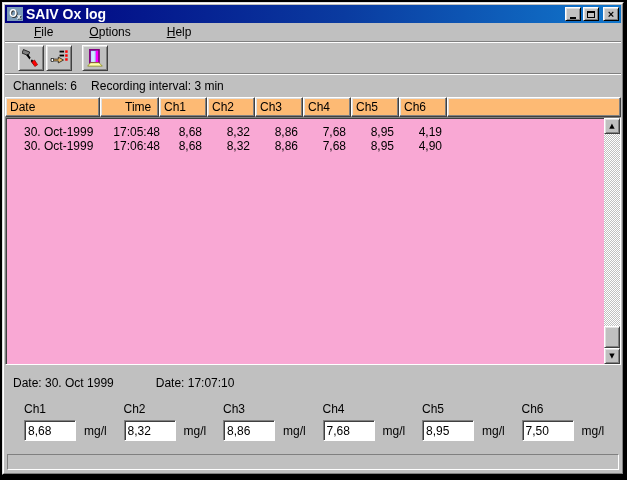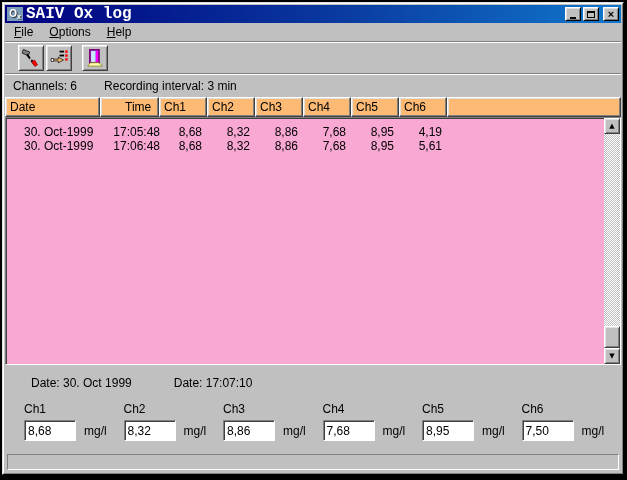--- a/index.html
+++ b/index.html
@@ -24,49 +24,49 @@
     height:18px; flex:0 0 18px;
     background:linear-gradient(90deg,#000080 0%,#0a3ba0 55%,#1177cc 100%);
     display:flex; align-items:center; padding:0 2px; gap:3px;
   }
   .app-icon {
     width:16px; height:14px; background:#7b9cb8; color:#fff;
     font-weight:bold; font-size:10px; line-height:13px; text-align:center;
     flex:0 0 16px; text-shadow:1px 1px 0 #333;
   }
   .app-icon .sub { font-size:7px; vertical-align:-2px; }
-  .title { color:#fff; font-weight:bold; font-size:16px; flex:1; white-space:nowrap;font-family:Liberation Mono, monospace; }
+  .title { color:#fff; font-weight:bold; font-size:14px; flex:1; white-space:nowrap; }
   .winbtn {
     width:16px; height:14px; padding:0; margin:0;
     background:#c0c0c0;
     border:1px solid; border-color:#fff #000 #000 #fff;
     box-shadow:inset 1px 1px 0 #dfdfdf, inset -1px -1px 0 #808080;
     display:flex; align-items:center; justify-content:center;
     font-family:"Liberation Sans", sans-serif;
   }
   .winbtns { display:flex; gap:2px; }
   .winbtn.close-b { margin-left:2px; }
   .g-min { width:6px; height:2px; background:#000; margin-top:7px; }
   .g-max { width:8px; height:7px; border:1px solid #000; border-top-width:2px; }
   .g-close { font-size:11px; font-weight:bold; line-height:10px; }
   
   .menubar { height:18px; flex:0 0 18px; display:flex; align-items:center; padding-left:1px; }
-  .menu-item { padding:1px 8px 2px 8px; cursor:default; }
+  .menu-item { padding:1px 8px 2px 8px; cursor:default;margin-left:20px; }
   .groove { height:2px; flex:0 0 2px; border-top:1px solid #808080; border-bottom:1px solid #fff; }
   
   .toolbar { height:30px; flex:0 0 30px; display:flex; align-items:center; padding-left:13px; gap:2px; }
   .tool-btn {
     width:26px; height:26px; padding:0; background:#c0c0c0;
     border:1px solid; border-color:#fff #404040 #404040 #fff;
     box-shadow:inset 1px 1px 0 #dfdfdf, inset -1px -1px 0 #808080;
     display:flex; align-items:center; justify-content:center;
   }
   .tool-btn.gap { margin-left:8px; }
   
-  .infoline { height:22px; flex:0 0 22px; display:flex; align-items:center; gap:27px; padding-left:8px; }
+  .infoline { height:22px; flex:0 0 22px; display:flex; align-items:center; gap:14px; padding-left:8px; }
   
   .headerrow { height:20px; flex:0 0 20px; display:flex; }
   .hdr {
     background:#fdba74;
     border:1px solid; border-color:#fff #404040 #404040 #fff;
     box-shadow:inset -1px -1px 0 #808080, inset 1px 1px 0 #dfdfdf;
     padding:2px 0 0 4px; overflow:hidden; white-space:nowrap;
   }
   .w-date{width:95px;} .w-time{width:59px;padding-left:24px;} .w-ch{width:48px;} .w-fill{flex:1;}
   
@@ -97,21 +97,21 @@
     background-size:2px 2px;
   }
   .sb-thumb {
     position:absolute; left:0; bottom:0; width:16px; height:22px;
     background:#c0c0c0;
     border:1px solid; border-color:#fff #404040 #404040 #fff;
     box-shadow:inset 1px 1px 0 #dfdfdf, inset -1px -1px 0 #808080;
   }
   
   .bottom-panel { flex:0 0 86px; height:86px; }
-  .datetime { display:flex; gap:42px; padding:11px 0 0 26px; }
+  .datetime { display:flex; gap:42px; padding:11px 0 0 8px; }
   .channels { display:flex; padding:12px 0 0 19px; }
   .ch-group { width:104px; }
   .ch-label { margin-bottom:4px; }
   .ch-row { display:flex; align-items:center; gap:8px; }
   .ch-input {
     width:52px; height:21px; background:#fff;
     border:1px solid; border-color:#808080 #fff #fff #808080;
     box-shadow:inset 1px 1px 0 #404040;
     font-family:"Liberation Sans", sans-serif; font-size:12px; padding:1px 3px;
   }
@@ -214,21 +214,21 @@
             <span class="c-ch">4,19</span>
           </div>
           <div class="trow">
             <span class="c-date">30. Oct-1999</span>
             <span class="c-time">17:06:48</span>
             <span class="c-ch">8,68</span>
             <span class="c-ch">8,32</span>
             <span class="c-ch">8,86</span>
             <span class="c-ch">7,68</span>
             <span class="c-ch">8,95</span>
-            <span class="c-ch">5,61</span>
+            <span class="c-ch">4,90</span>
           </div>
         </div>
         <div class="vscroll">
           <button class="sb-btn">
               <span>▲</span>
             </button>
           <div class="sb-track">
             <div class="sb-thumb"></div>
           </div>
           <button class="sb-btn">

